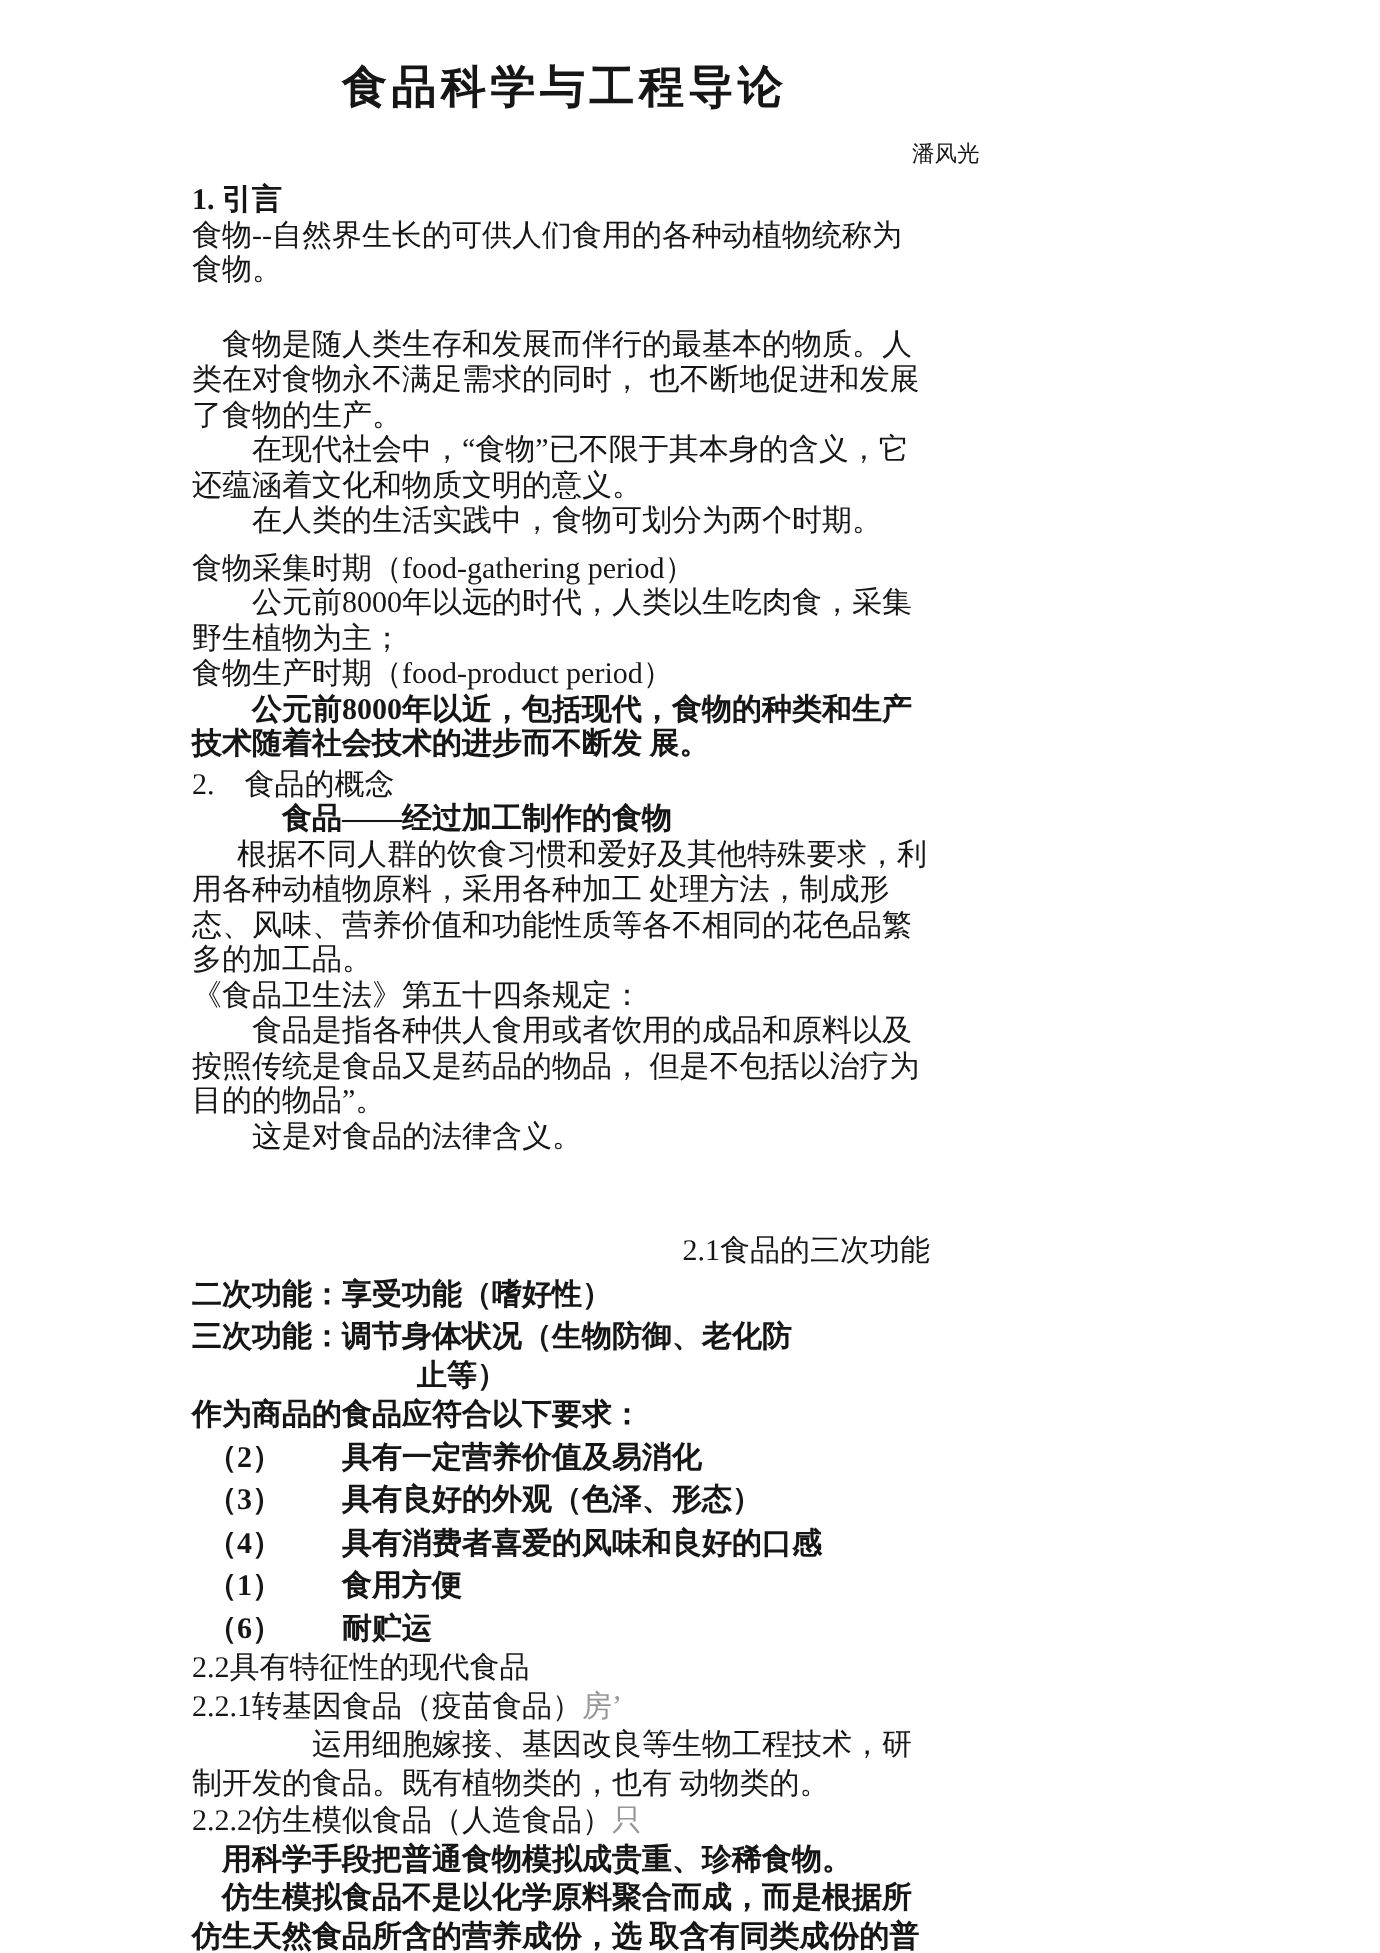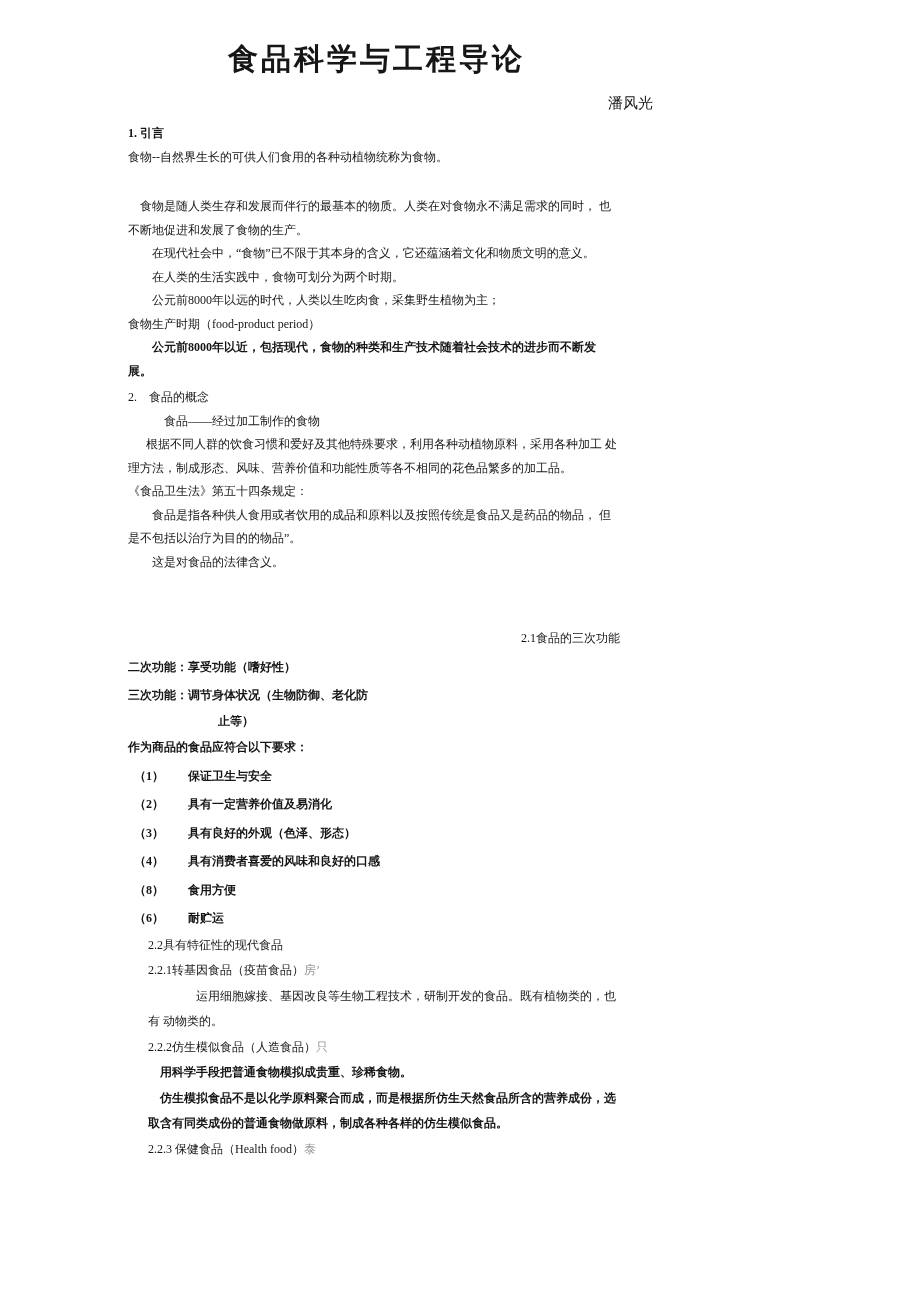--- a/index.html
+++ b/index.html
@@ -24,60 +24,60 @@
   }
   .author {
     padding-left:480px;
     font-size:15px;
     line-height:21px;
     margin:16px 0 8px 0;
     white-space:nowrap;
   }
   .doc-body { width:100%; }
   .para {
-    font-size:12px;
+    font-size:20px;
     line-height:23.5px;
     word-break:break-all;
   }
   .para.b { font-weight:bold; }
   .para.sp { line-height:28.5px; }
-  .para.sp2 { line-height:25.5px;margin-left:20px; }
+  .para.sp2 { line-height:25.5px; }
   .gray { color:var(--gray,#969696); }
 </style>
 </head>
 <body>
 
 <div class="page">
   <h1 class="doc-title">食品科学与工程导论</h1>
   <div class="author">潘风光</div>
   <div class="doc-body" id="doc-body">
       <div class="para b"><span>1. 引言</span></div>
       <div class="para"><span>食物--自然界生长的可供人们食用的各种动植物统称为食物。</span></div>
       <div class="para" style="text-indent: 1em; margin-top: 26px;"><span>食物是随人类生存和发展而伴行的最基本的物质。人类在对食物永不满足需求的同时， 也不断地促进和发展了食物的生产。</span></div>
       <div class="para" style="text-indent: 2em;"><span>在现代社会中，“食物”已不限于其本身的含义，它还蕴涵着文化和物质文明的意义。</span></div>
       <div class="para" style="text-indent: 2em;"><span>在人类的生活实践中，食物可划分为两个时期。</span></div>
+      <div class="para" style="margin-top: 8px;"><span>食物采集时期（food-gathering period）</span></div>
       <div class="para" style="text-indent: 2em;"><span>公元前8000年以远的时代，人类以生吃肉食，采集野生植物为主；</span></div>
       <div class="para"><span>食物生产时期（food-product period）</span></div>
       <div class="para" style="text-indent: 2em; font-weight: bold;"><span>公元前8000年以近，包括现代，食物的种类和生产技术随着社会技术的进步而不断发 展。</span></div>
       <div class="para" style="margin-top: 3px;"><span>2.　食品的概念</span></div>
-      <div class="para" style="text-indent: 3em;"><span>食品——经过加工制作的食物</span></div>
+      <div class="para" style="text-indent: 3em; font-weight: bold;"><span>食品——经过加工制作的食物</span></div>
       <div class="para" style="text-indent: 1.5em;"><span>根据不同人群的饮食习惯和爱好及其他特殊要求，利用各种动植物原料，采用各种加工 处理方法，制成形态、风味、营养价值和功能性质等各不相同的花色品繁多的加工品。</span></div>
       <div class="para"><span>《食品卫生法》第五十四条规定：</span></div>
       <div class="para" style="text-indent: 2em;"><span>食品是指各种供人食用或者饮用的成品和原料以及按照传统是食品又是药品的物品， 但是不包括以治疗为目的的物品”。</span></div>
       <div class="para" style="text-indent: 2em;"><span>这是对食品的法律含义。</span></div>
       <div class="para sp" style="margin-top: 50px; text-align: right;"><span>2.1食品的三次功能</span></div>
       <div class="para sp b"><span>二次功能：享受功能（嗜好性）</span></div>
       <div class="para sp b"><span>三次功能：调节身体状况（生物防御、老化防</span></div>
       <div class="para b" style="text-indent: 7.5em;"><span>止等）</span></div>
       <div class="para sp b"><span>作为商品的食品应符合以下要求：</span></div>
-      <div class="para sp b" style="text-indent: 0.5em;"><span>（1）　　保证卫生与安全</span></div>
       <div class="para sp b" style="text-indent: 0.5em;"><span>（2）　　具有一定营养价值及易消化</span></div>
       <div class="para sp b" style="text-indent: 0.5em;"><span>（3）　　具有良好的外观（色泽、形态）</span></div>
       <div class="para sp b" style="text-indent: 0.5em;"><span>（4）　　具有消费者喜爱的风味和良好的口感</span></div>
-      <div class="para sp b" style="text-indent: 0.5em;"><span>（8）　　食用方便</span></div>
+      <div class="para sp b" style="text-indent: 0.5em;"><span>（1）　　食用方便</span></div>
       <div class="para sp b" style="text-indent: 0.5em;"><span>（6）　　耐贮运</span></div>
       <div class="para sp2"><span>2.2具有特征性的现代食品</span></div>
       <div class="para sp2"><span>2.2.1转基因食品（疫苗食品）</span><span class="gray">房’</span></div>
       <div class="para sp2" style="text-indent: 4em;"><span>运用细胞嫁接、基因改良等生物工程技术，研制开发的食品。既有植物类的，也有 动物类的。</span></div>
       <div class="para sp2"><span>2.2.2仿生模似食品（人造食品）</span><span class="gray">只</span></div>
       <div class="para sp2 b" style="text-indent: 1em;"><span>用科学手段把普通食物模拟成贵重、珍稀食物。</span></div>
       <div class="para sp2 b" style="text-indent: 1em;"><span>仿生模拟食品不是以化学原料聚合而成，而是根据所仿生天然食品所含的营养成份，选 取含有同类成份的普通食物做原料，制成各种各样的仿生模似食品。</span></div>
       <div class="para sp2"><span>2.2.3 保健食品（Health food）</span><span class="gray">泰</span></div>
     </div>
 </div>

